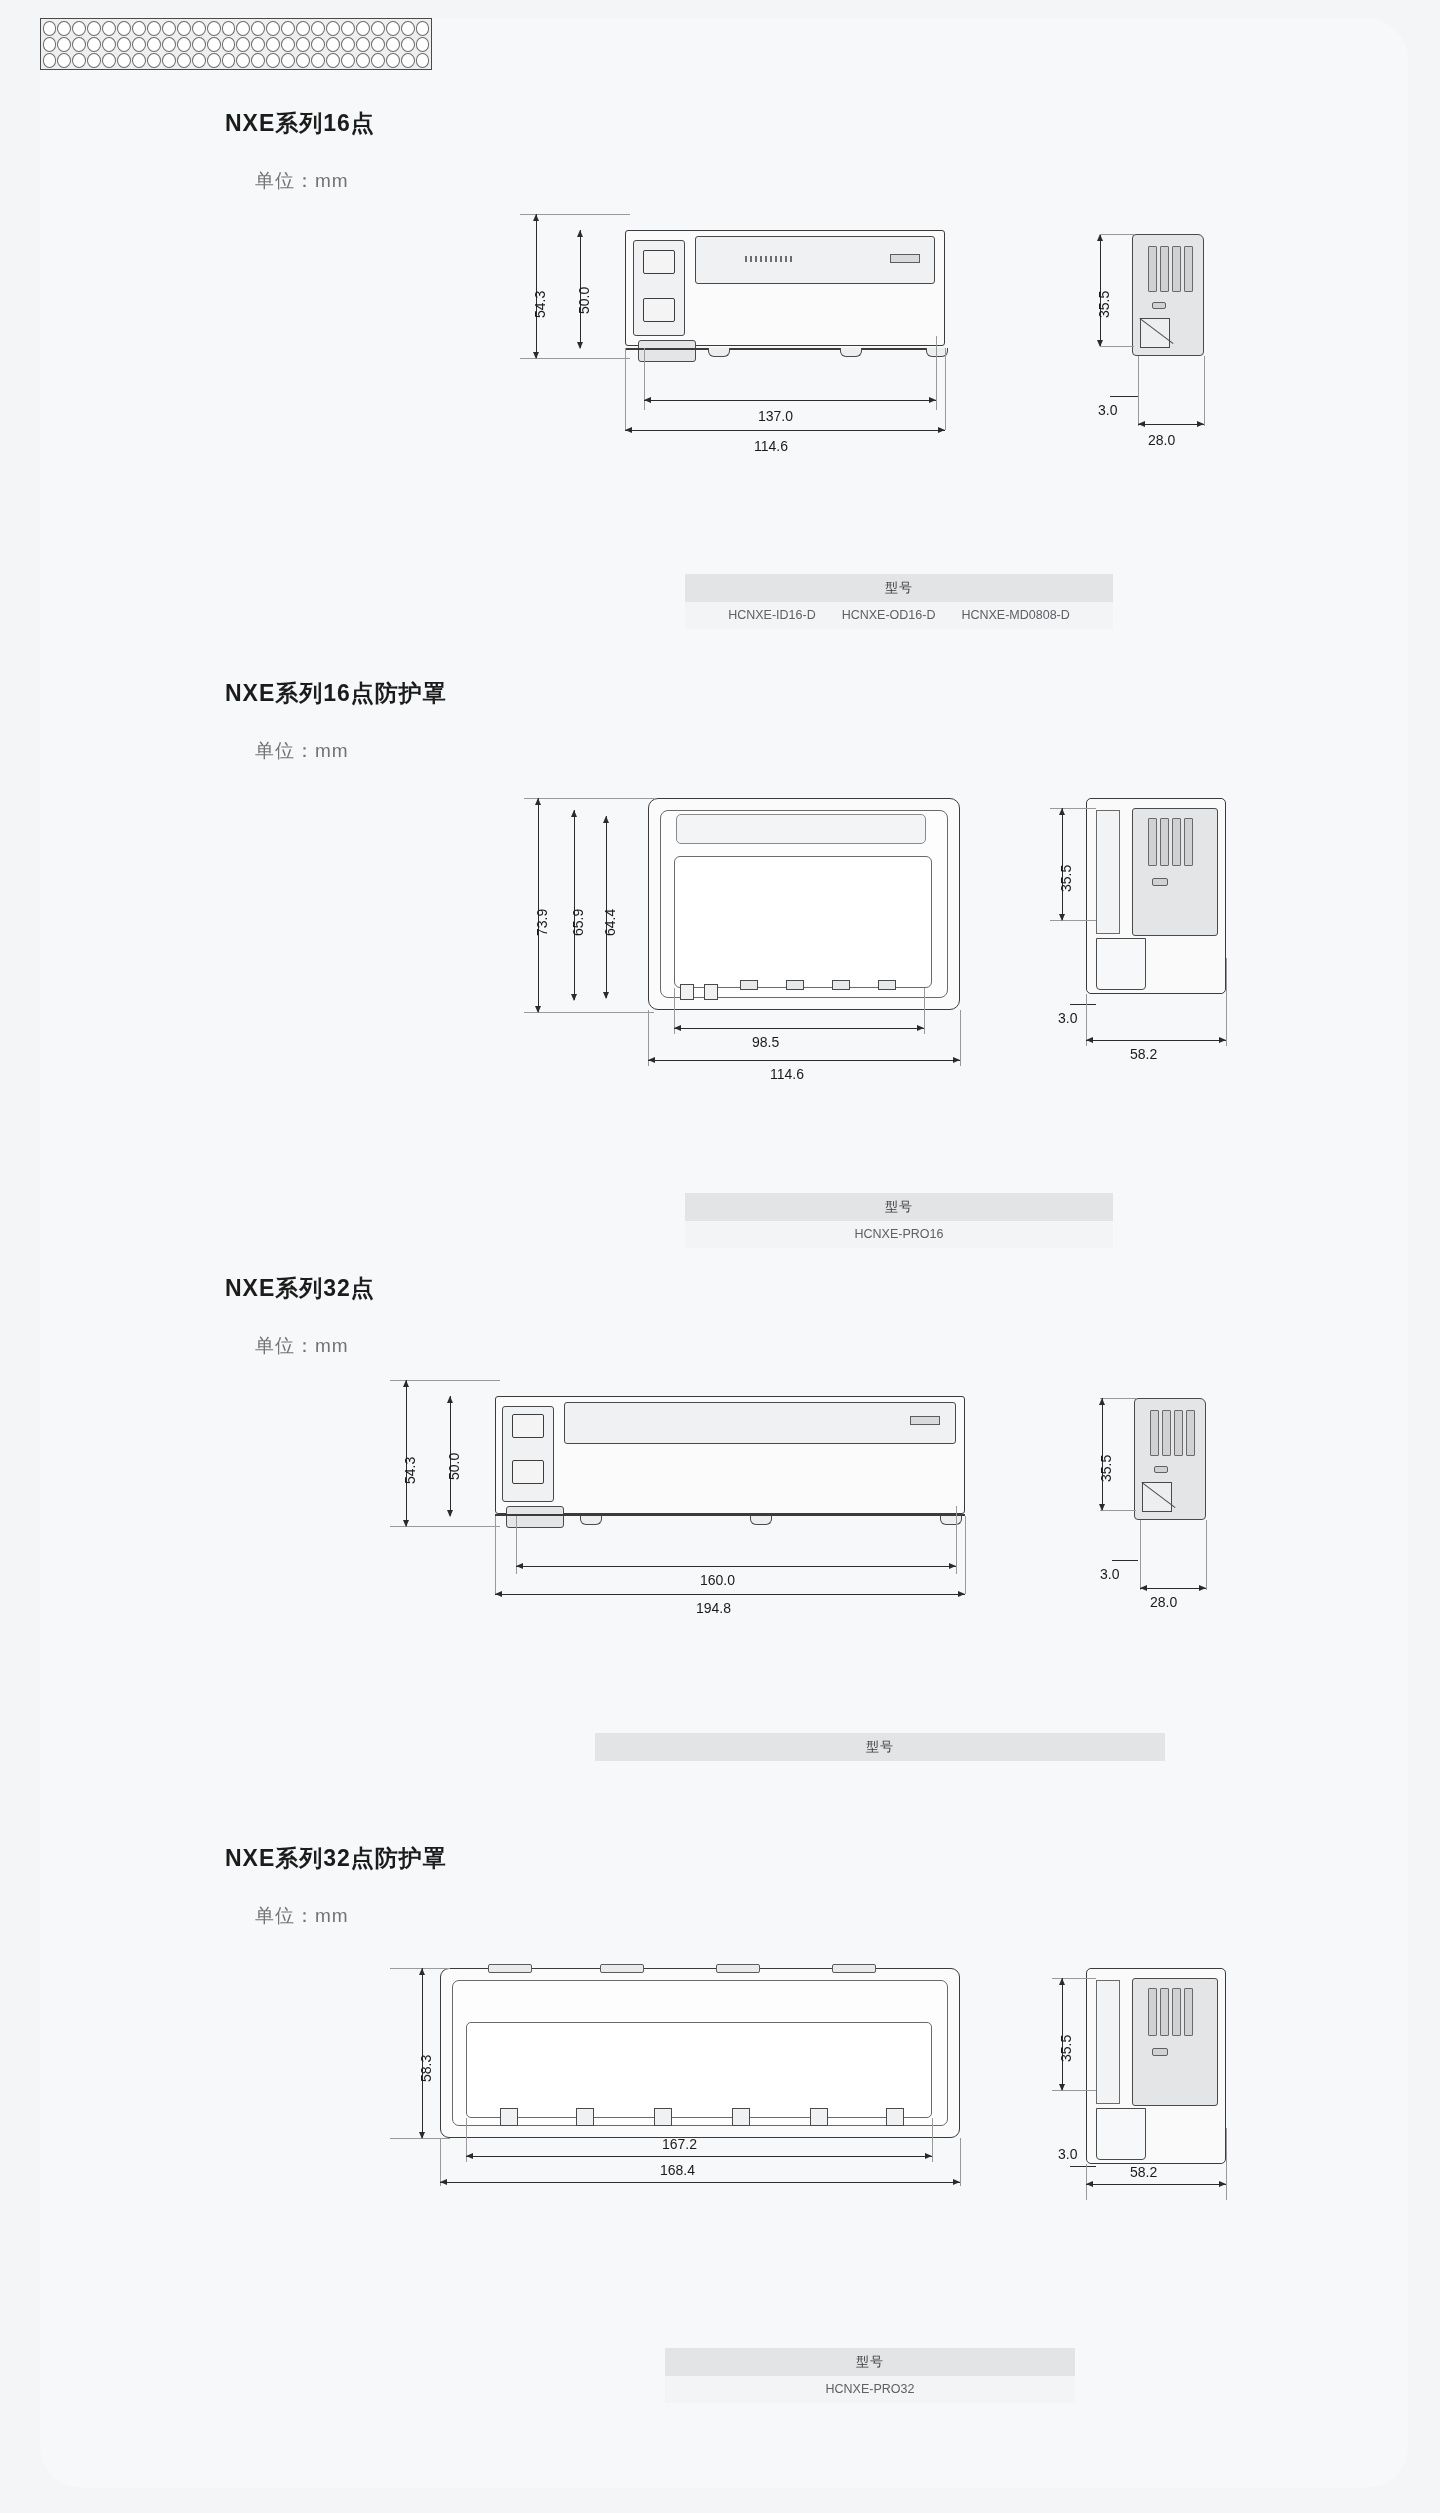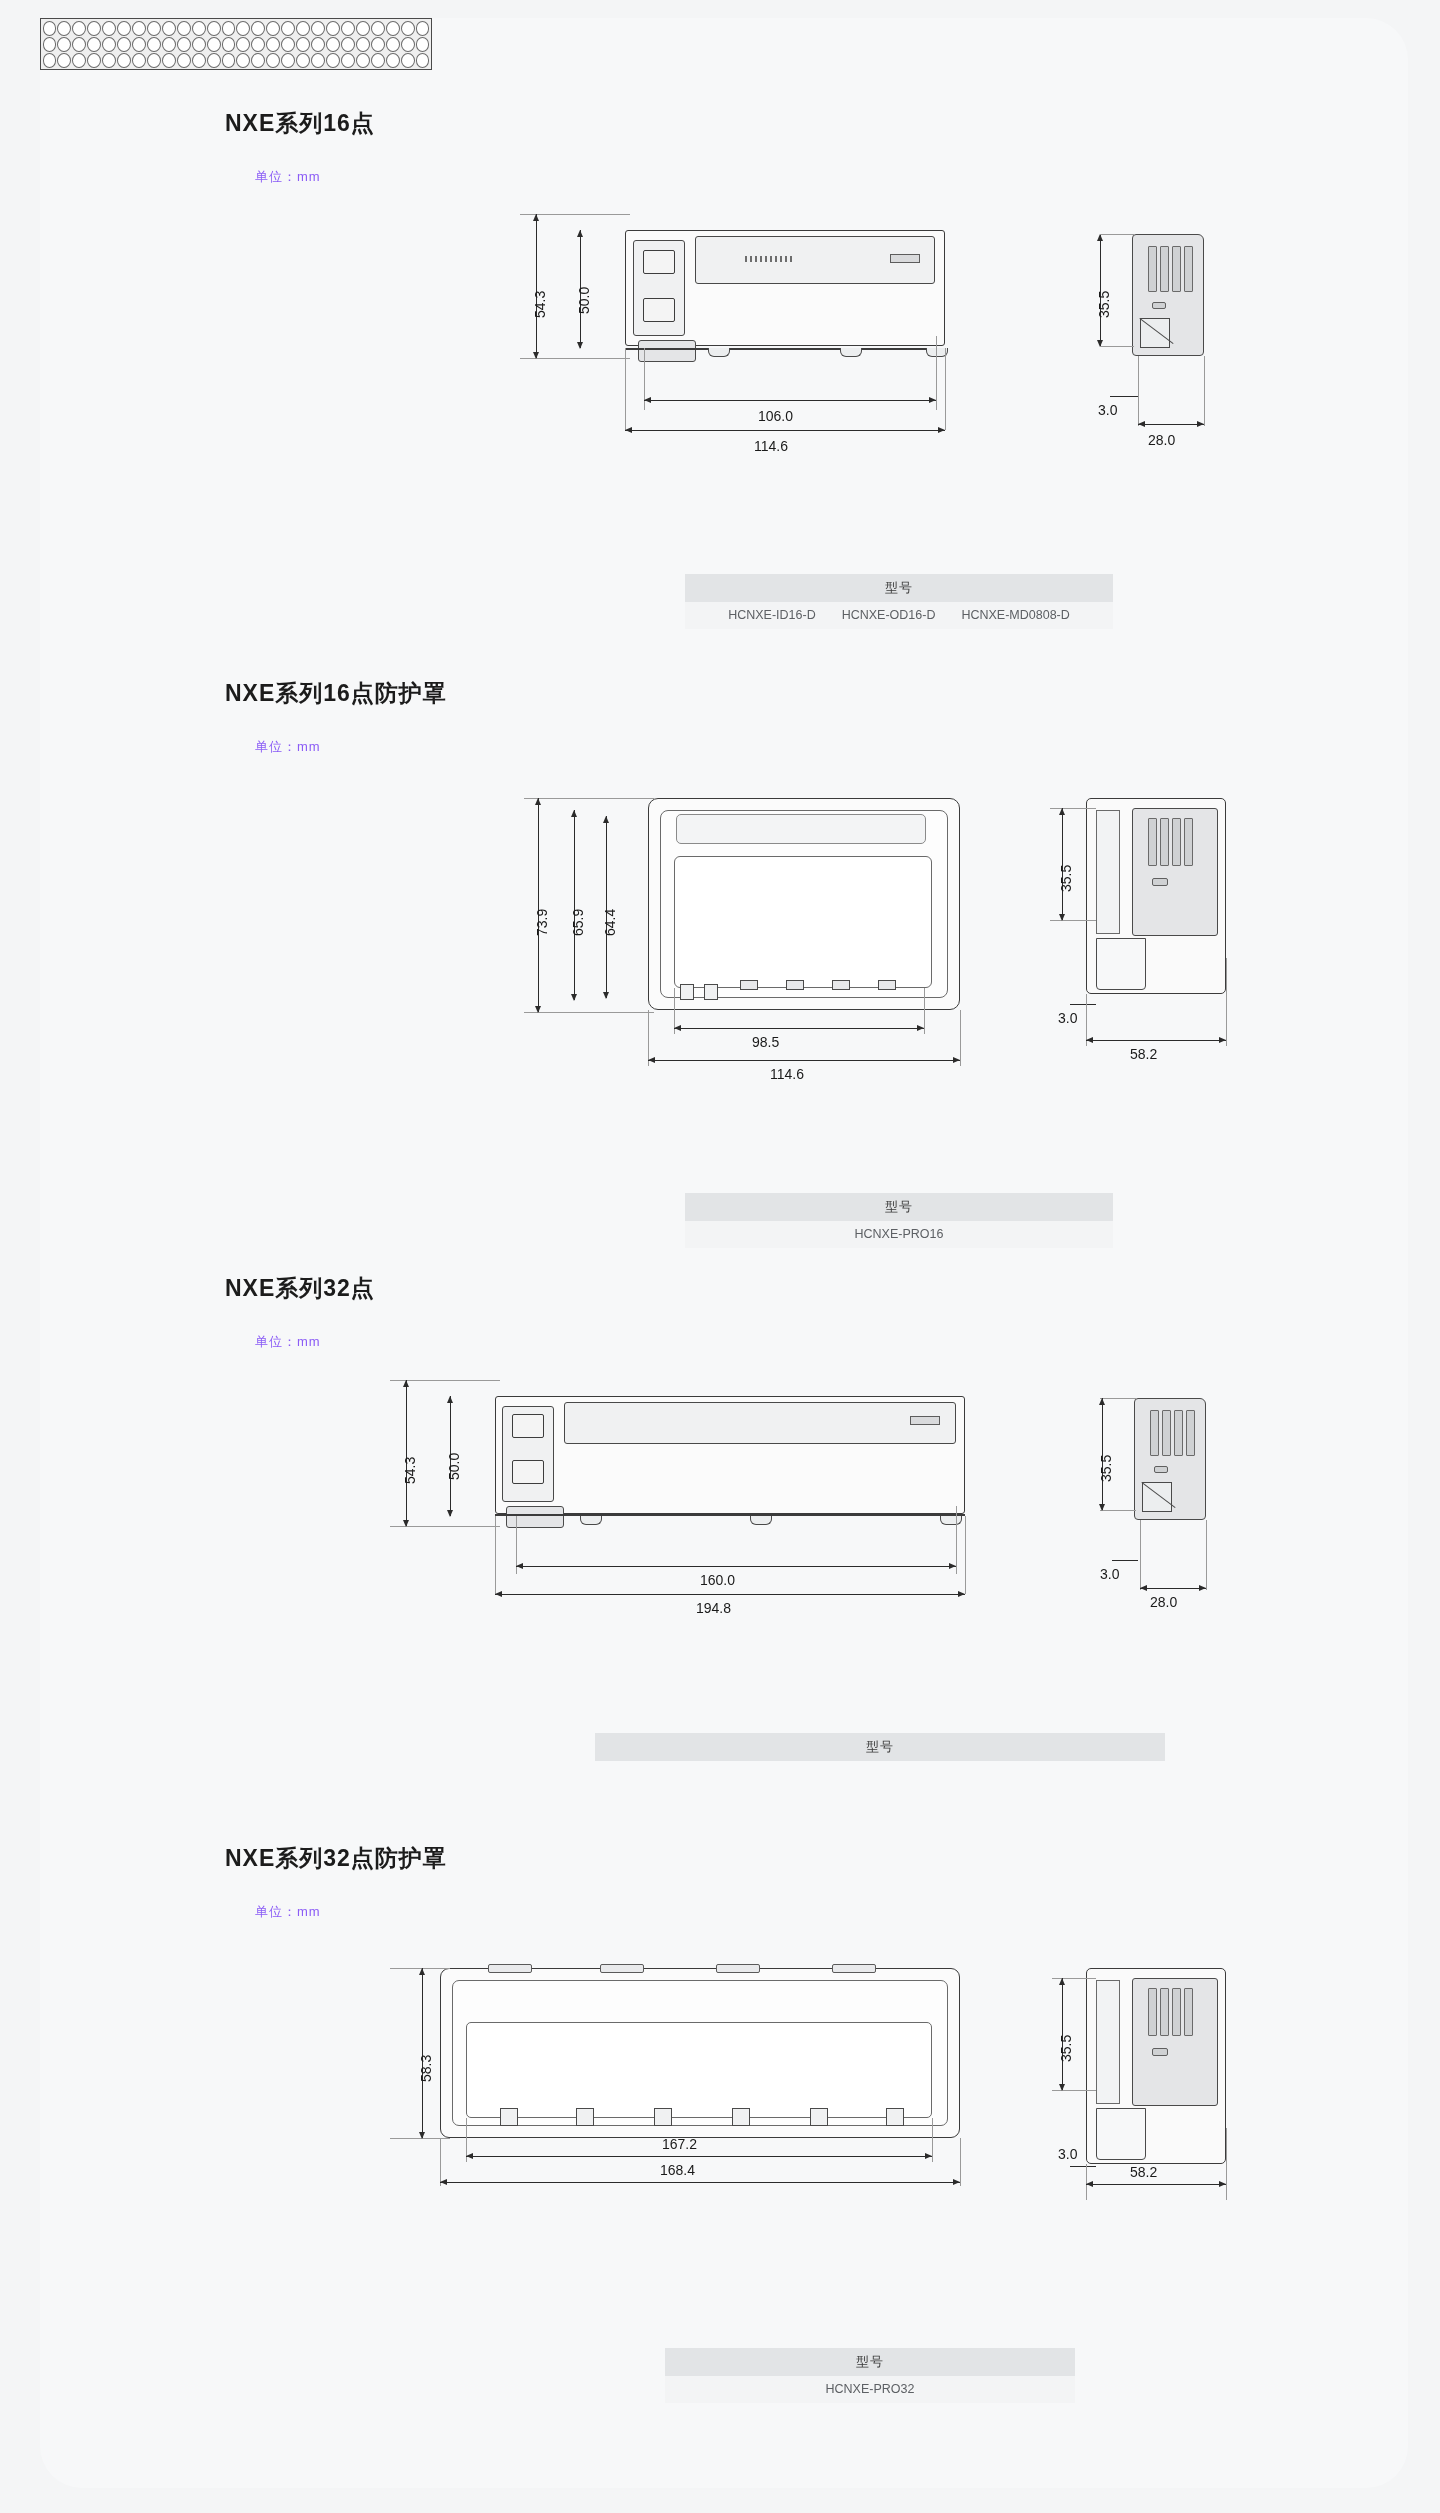--- a/index.html
+++ b/index.html
@@ -15,21 +15,21 @@
     position:absolute;left:40px;top:18px;width:1368px;height:2470px;
     background:#f7f8f9;border-radius:42px;
   }
   .section{position:absolute;left:0;top:0;width:100%;}
   .sec-title{
     position:absolute;
     font-size:23px;font-weight:bold;letter-spacing:1px;color:#1c1c1c;
   }
   .sec-unit{
     position:absolute;
-    font-size:13px;color:#8b5cf6;letter-spacing:1px;
+    font-size:19px;color:#737373;letter-spacing:1px;
   }
   
   .model-table{position:absolute;}
   .model-head{
     background:#e2e4e6;color:#3a3a3a;font-size:13px;
     text-align:center;padding:5px 0 5px 0;letter-spacing:1px;
   }
   .model-body{
     background:#f3f4f5;color:#5d6064;font-size:12.5px;
     text-align:center;padding:6px 0 7px 0;
@@ -181,21 +181,21 @@
         <div class="ln v" style="left:540px;top:212px;height:118px;"></div>
         <div class="arrow u" style="left:537px;top:212px;"></div>
         <div class="arrow d" style="left:537px;top:324px;"></div>
         <div class="dim vert" style="left:536px;top:296px;">50.0</div>
 
         <div class="ext v" style="left:604px;top:330px;height:62px;background:#9a9a9a;"></div>
         <div class="ext v" style="left:896px;top:318px;height:74px;background:#9a9a9a;"></div>
         <div class="ln h" style="left:604px;top:382px;width:292px;"></div>
         <div class="arrow l" style="left:604px;top:379px;"></div>
         <div class="arrow r" style="left:889px;top:379px;"></div>
-        <div class="dim" style="left:718px;top:390px;">106.0</div>
+        <div class="dim" style="left:718px;top:390px;">137.0</div>
 
         <div class="ext v" style="left:585px;top:330px;height:82px;background:#9a9a9a;"></div>
         <div class="ext v" style="left:905px;top:330px;height:82px;background:#9a9a9a;"></div>
         <div class="ln h" style="left:585px;top:412px;width:320px;"></div>
         <div class="arrow l" style="left:585px;top:409px;"></div>
         <div class="arrow r" style="left:898px;top:409px;"></div>
         <div class="dim" style="left:714px;top:420px;">114.6</div>
       </div>
 
       <div>

